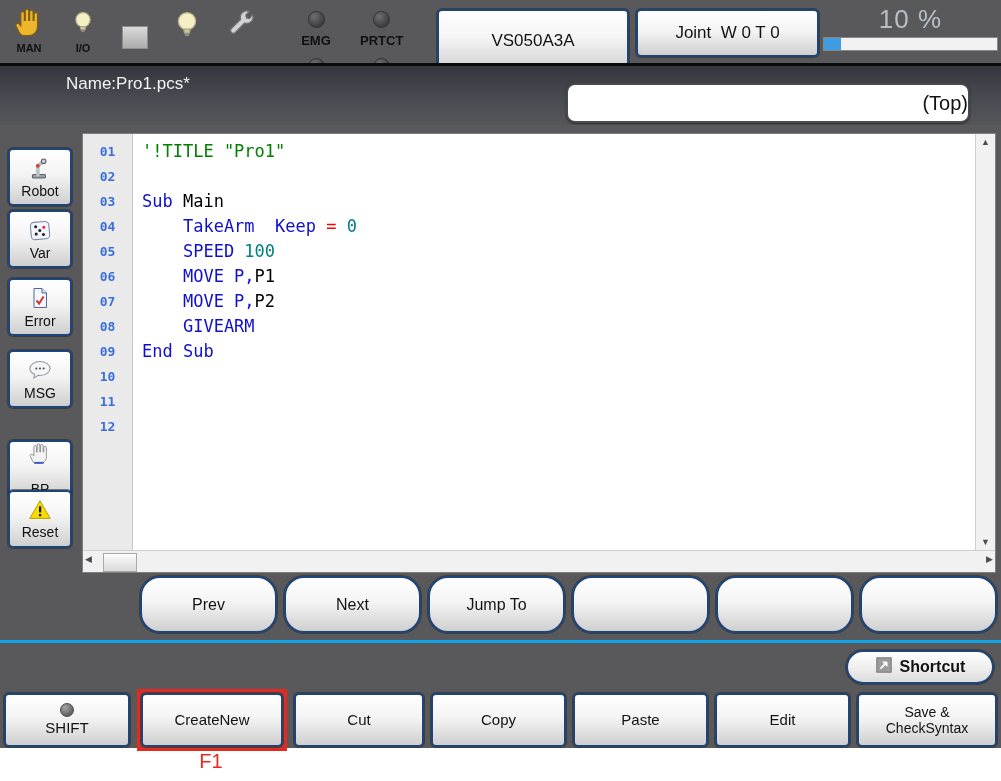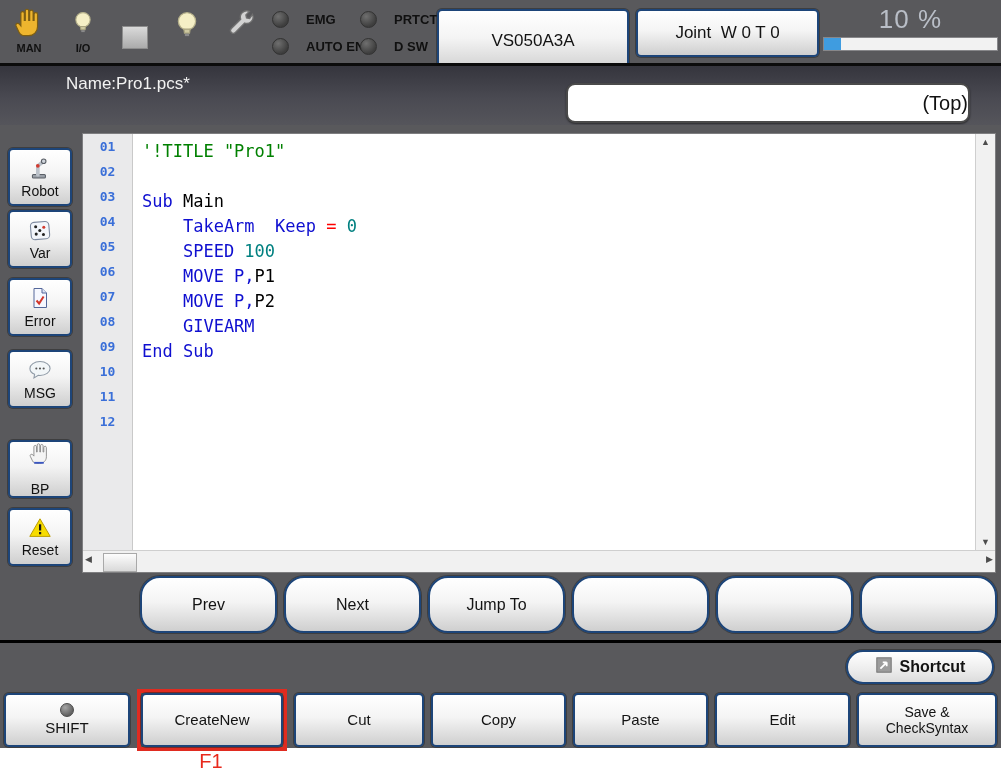--- a/index.html
+++ b/index.html
@@ -22,21 +22,21 @@
   .tb-icon{position:absolute;display:flex;flex-direction:column;align-items:center;}
   .tb-label{font-size:11px;font-weight:bold;color:#111111;margin-top:-1px;}
   #stop-square{
     position:absolute;left:122px;top:26px;width:24px;height:21px;
     background:linear-gradient(180deg,#dadada,#ababab);border:1px solid #8d8d8d;
   }
   #led-group{
     position:absolute;left:272px;top:11px;
     display:grid;grid-template-columns:88px auto;grid-row-gap:10px;
   }
-  .led-cell{display:flex;align-items:center;gap:17px;}
+  .led-cell{display:flex;align-items:center;gap:5px;flex-direction:column;}
   .led{
     width:15px;height:15px;border-radius:50%;
     background:radial-gradient(circle at 35% 30%,#6f6f6f,#3e3e3e 70%);
     border:1px solid #323232;flex:0 0 auto;
   }
   .led-text{font-size:13px;font-weight:bold;color:#101010;white-space:pre;}
   #btn-robot-model{position:absolute;left:437px;top:9px;width:192px;height:64px;font-size:17px;white-space:pre;}
   #btn-joint-mode{position:absolute;left:636px;top:9px;width:183px;height:48px;font-size:17px;white-space:pre;}
   #speed-area{position:absolute;left:823px;top:4px;width:175px;}
   #speed-text{text-align:center;font-size:26px;color:#b9bec7;letter-spacing:1px;}
@@ -61,21 +61,21 @@
   .side-btn .s-label{font-size:14px;color:#111;margin-top:-1px;}
   .side-btn svg{flex:0 0 auto;}
   
   #editor{
     position:absolute;left:82px;top:8px;width:914px;height:440px;box-sizing:border-box;
     background:#ffffff;border:1px solid #7e7e80;
     display:grid;grid-template-columns:50px 1fr 20px;grid-template-rows:1fr 22px;
   }
   #gutter{
     grid-column:1;grid-row:1;background:#eaeaeb;border-right:1px solid #c9c9c9;
-    overflow:hidden;
+    padding-top:5px;overflow:hidden;
   }
   .ln{
     height:25px;line-height:25px;text-align:center;
     font-family:"DejaVu Sans Mono", monospace;font-size:13px;font-weight:bold;color:#3a6fd8;
   }
   #code-pane{grid-column:2;grid-row:1;padding:5px 0 0 9px;overflow:hidden;}
   .code-line{
     height:25px;line-height:25px;white-space:pre;
     font-family:"DejaVu Sans Mono", monospace;font-size:17px;
   }
@@ -95,21 +95,21 @@
     position:absolute;left:20px;top:2px;width:32px;height:17px;
     background:linear-gradient(180deg,#fdfdfd,#d9d9d9);border:1px solid #a9a9a9;
   }
   
   #navrow{position:absolute;left:0;top:573px;width:1001px;height:67px;background:#59595c;}
   #nav-buttons{position:absolute;left:140px;top:3px;display:flex;gap:7px;}
   .nav-btn{width:137px;height:57px;font-size:16px;border-radius:20px;}
   
   #bottombar{
     position:absolute;left:0;top:640px;width:1001px;height:108px;box-sizing:border-box;
-    border-top:3px solid #000000;background:#59595c;
+    border-top:3px solid #0ea5e9;background:#59595c;
   }
   #shortcut-btn{
     position:absolute;left:846px;top:7px;width:148px;height:34px;
     border-radius:17px;font-size:16px;font-weight:bold;gap:7px;
     background:linear-gradient(180deg,#ffffff,#ececec 60%,#dcdcdc 100%);
   }
   #function-row{
     position:absolute;left:0;top:46px;width:1001px;
     display:flex;gap:7px;padding:0 4px;box-sizing:border-box;align-items:center;
   }
@@ -262,21 +262,21 @@
   <button class="btn side-btn" style="top:315px;gap:12px;">
     <span>
       <svg viewBox="0 0 24 24" width="24" height="26">
           <path d="M8.7 21.5c-1.8 0-3.4-1-4.2-2.6L2.3 14.3c-.4-.8 0-1.7.8-2 .6-.2 1.3 0 1.7.5l1.1 1.3V4.7c0-.7.6-1.3 1.3-1.3s1.3.6 1.3 1.3V10h.7V3c0-.7.6-1.3 1.3-1.3S11.8 2.3 11.8 3v7h.7V3.7c0-.7.6-1.3 1.3-1.3s1.3.6 1.3 1.3V10h.7V5.5c0-.7.6-1.3 1.3-1.3s1.3.6 1.3 1.3v9.3c0 3.7-3 6.7-6.7 6.7z" fill="#f4f4f4" stroke="#8a8a8a" stroke-width="0.9"></path>
           <path d="M6.2 20.8h9.6" stroke="#3a57c4" stroke-width="1.8"></path>
         </svg>
     </span>
     <span class="s-label">BP</span>
   </button>
 
-  <button class="btn side-btn" style="top:383px;">
+  <button class="btn side-btn" style="top:365px;">
     <span>
       <svg viewBox="0 0 24 24" width="28" height="24">
           <path d="M12 2.8 22.2 20.4H1.8Z" fill="#f7dc00" stroke="#bb9d00" stroke-linejoin="round"></path>
           <rect x="11" y="8.3" width="2.2" height="6.2" fill="#1a1a1a"></rect>
           <rect x="11" y="16" width="2.2" height="2.3" fill="#1a1a1a"></rect>
         </svg>
     </span>
     <span class="s-label">Reset</span>
   </button>
 

